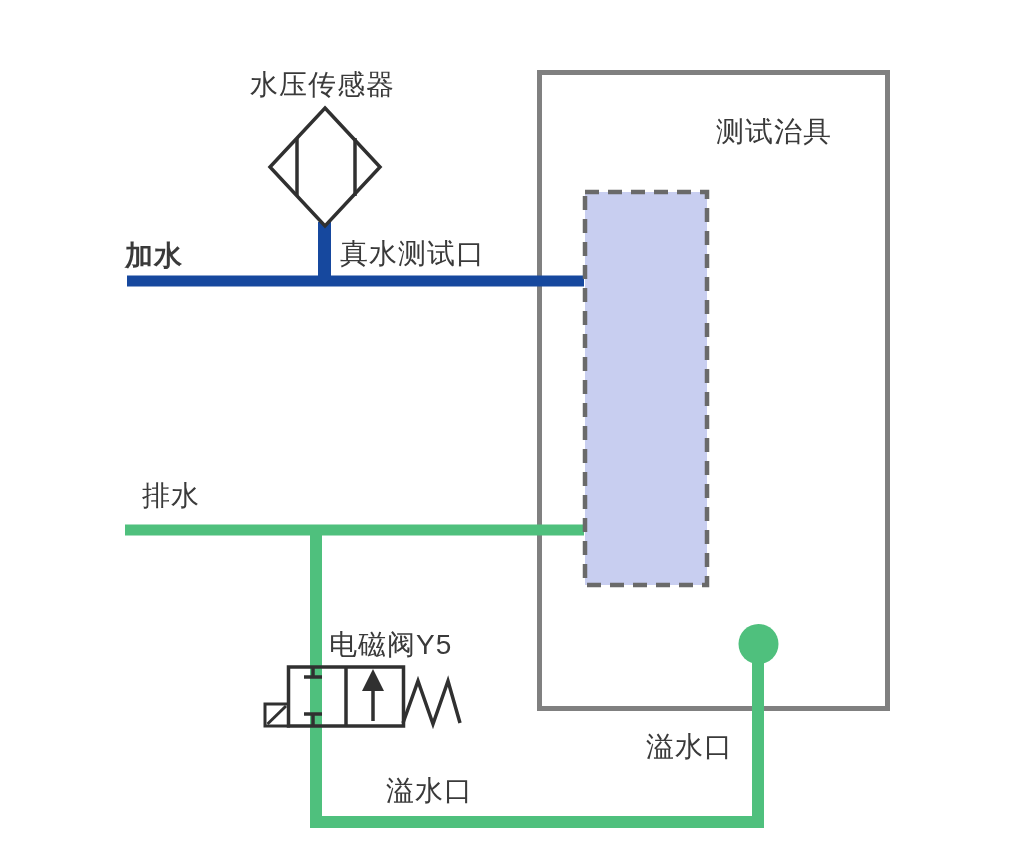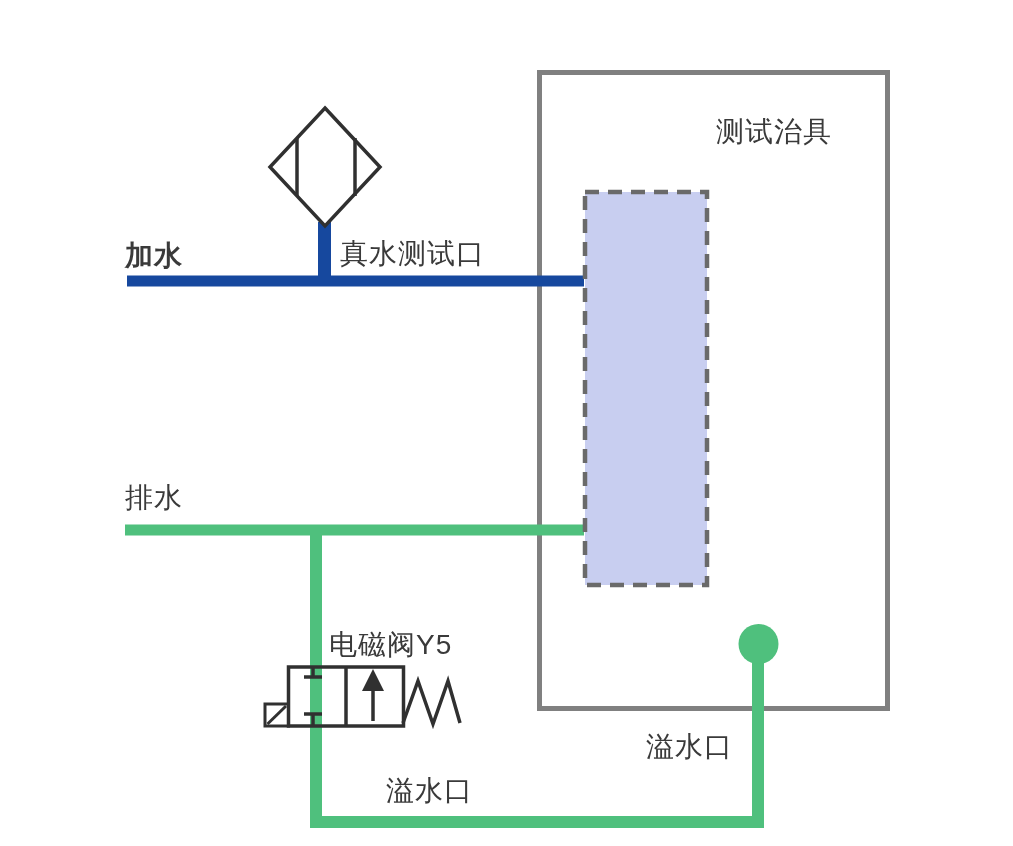--- a/index.html
+++ b/index.html
@@ -72,28 +72,29 @@
 
       <rect x="265" y="704" width="23.5" height="22" stroke-width="3"></rect>
       <line x1="267.5" y1="724" x2="286" y2="706" stroke-width="3"></line>
 
       <polyline points="403,723 418,681 433,724 448,681 460,723"></polyline>
     </g>
 
     <circle cx="758.5" cy="644" r="20" fill="#4FC07D"></circle>
   </svg>
 
+  <div class="lbl" style="left:250px; top:70px;">水压传感器</div>
 
   <div class="lbl" style="left:125px; top:241px;font-weight:bold;">加水</div>
 
   <div class="lbl" style="left:716px; top:117px;">测试治具</div>
 
   <div class="lbl" style="left:340px; top:239px;">真水测试口</div>
 
-  <div class="lbl" style="left:125px; top:483px;">排水</div>
+  <div class="lbl" style="left:142px; top:483px;font-family:Liberation Mono, monospace;">排水</div>
 
 
   <div class="lbl" style="left:329px; top:630px;">电磁阀Y5</div>
 
   <div class="lbl" style="left:386px; top:776px;">溢水口</div>
 
   <div class="lbl" style="left:646px; top:732px;">溢水口</div>
 
 </div>
 

